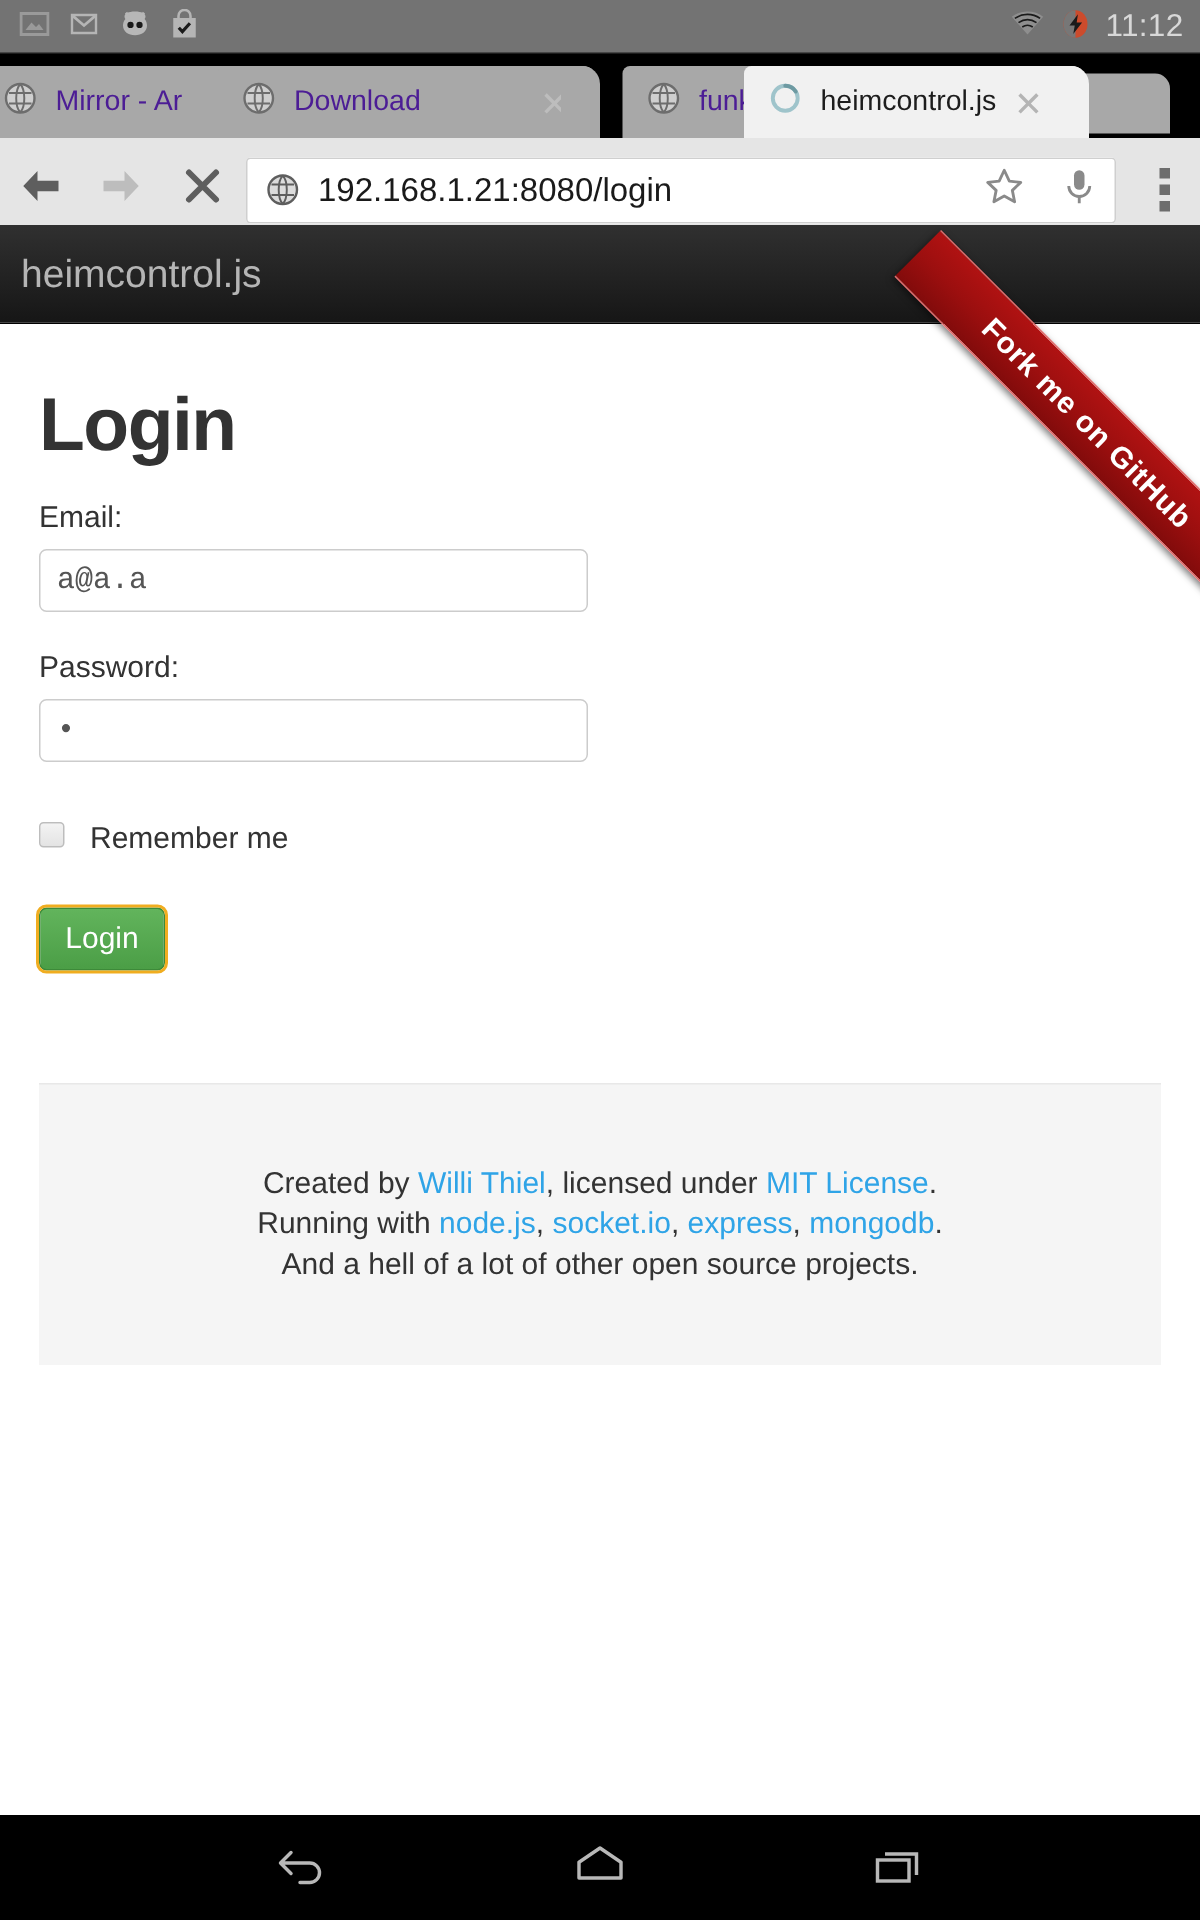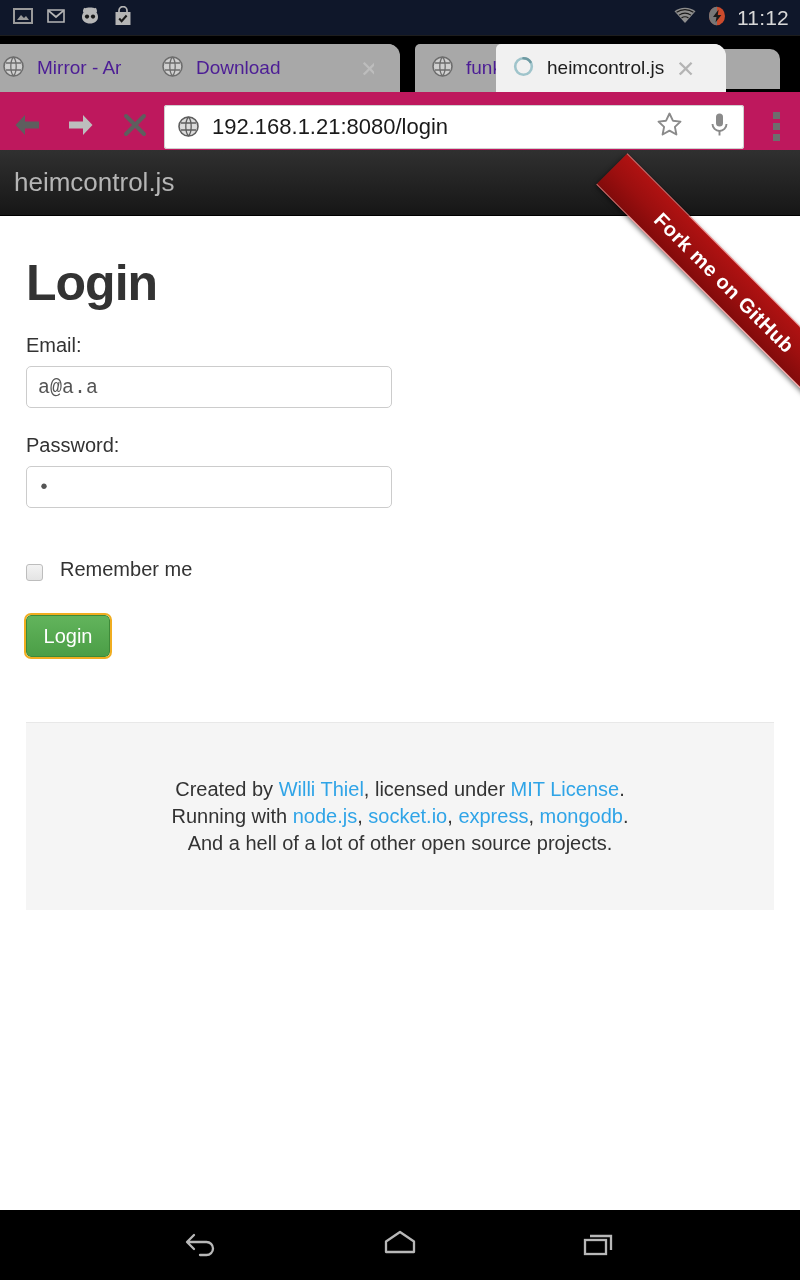--- a/index.html
+++ b/index.html
@@ -7,21 +7,21 @@
     width: 800px; height: 1280px;
     background: #ffffff;
     font-family: "Liberation Sans", sans-serif;
     overflow: hidden;
   }
   #screen { position: relative; width: 800px; height: 1280px; background:#fff; }
 
   
   .statusbar {
     position: absolute; left:0; top:0; width:800px; height:36px;
-    background:#0f172a; display:flex; align-items:center;
+    background:#737373; display:flex; align-items:center;
   }
   .sb-left { display:flex; align-items:center; gap:13px; padding-left:13px; }
   .sb-right { margin-left:auto; display:flex; align-items:center; gap:9px; padding-right:11px; }
   .sb-icon { display:block; }
   .sb-time { color:#d8d8d8; font-size:21px; letter-spacing:0.2px; font-family:"Liberation Sans",sans-serif; }
   .statusbar-rule { position:absolute; left:0; top:35px; width:800px; height:1px; background:#1d1d1d; }
 
   
   .tabstrip {
     position:absolute; left:0; top:36px; width:800px; height:56px;
@@ -59,21 +59,21 @@
     background:#a8a8a8; border-top-left-radius:4px; border-top-right-radius:10px;
   }
   .newtab::before{
     content:""; position:absolute; left:-11px; top:0; bottom:0; width:14px;
     background:linear-gradient(75deg, rgba(0,0,0,0) 46%, #a8a8a8 47%);
   }
 
   
   .toolbar {
     position:absolute; left:0; top:92px; width:800px; height:69px;
-    background:#be185d; display:flex; align-items:center;
+    background:#e5e5e5; display:flex; align-items:center;
   }
   .tb-btn { width:54px; height:58px; display:flex; align-items:center; justify-content:center; }
   .omnibox {
     flex:1; height:44px; background:#fff; border-radius:3px;
     display:flex; align-items:center; margin-left:2px; margin-right:8px;
     box-shadow: inset 0 0 0 1px #cfcfcf;
   }
   .omni-favicon { margin-left:13px; display:flex; }
   .omni-url {
     margin-left:12px; font-size:22px; color:#1a1a1a; flex:1;
@@ -127,21 +127,21 @@
     font-size:20px; color:#333; margin-bottom:9px;
     font-family:Liberation Sans, sans-serif;
   }
   .form-input {
     width:366px; height:42px; border:1px solid #ccc; border-radius:5px;
     background:#fff; font-size:20px; color:#555;
     padding:0 11px; font-family:Liberation Mono, monospace;
     outline:none; display:flex; align-items:center;
   }
   .field-gap { height:26px; }
-  .checkrow { display:flex; align-items:flex-end; margin-top:50px; }
+  .checkrow { display:flex; align-items:flex-start; margin-top:40px; }
   .checkbox {
     width:17px; height:17px; border:1px solid #bdbdbd; border-radius:3px;
     background:linear-gradient(to bottom,#f3f3f3,#e4e4e4);
   }
   .checklabel { font-size:20px; color:#333; margin-left:17px; font-family:"Liberation Sans",sans-serif; }
   .btn-login {
     margin-top:34px; width:84px; height:42px;
     background:linear-gradient(to bottom,#62b45c 0%,#4b9e46 100%);
     border:1px solid #3d8a39; border-radius:5px;
     color:#fff; font-size:20px; cursor:pointer;

